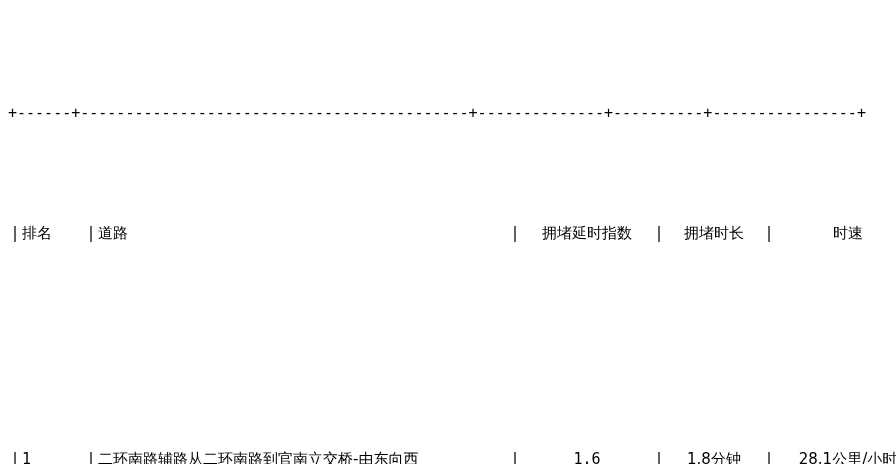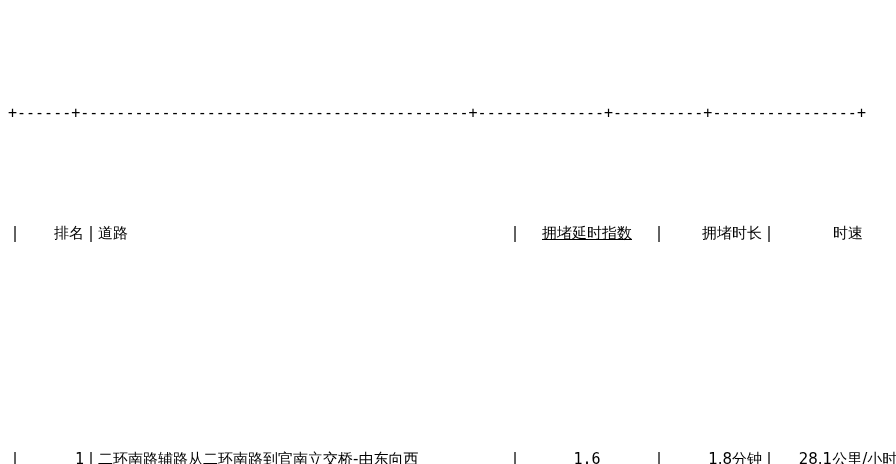--- a/index.html
+++ b/index.html
@@ -45,36 +45,35 @@
     text-align: center;
     flex: 0 0 14px;
     font-family: "DejaVu Sans Mono", "Liberation Mono", monospace;
     font-size: 15px;
   }
   .pad-left {
     flex: 0 0 8px;
   }
   .c-rank {
     flex: 0 0 62px;
-    text-align: right;
+    text-align: left;
     font-size: 15px;
   }
   .c-road {
     flex: 0 0 410px;
     font-size: 15px;
   }
   .c-idx {
     flex: 0 0 130px;
     text-align: center;
     font-size: 15px;
-    text-decoration: underline;
   }
   .c-dur {
     flex: 0 0 96px;
-    text-align: right;
+    text-align: center;
     font-size: 15px;
   }
   .c-spd {
     flex: 0 0 144px;
     text-align: center;
     font-size: 15px;
   }
   .header .c-rank,
   .header .c-road,
   .header .c-idx,

